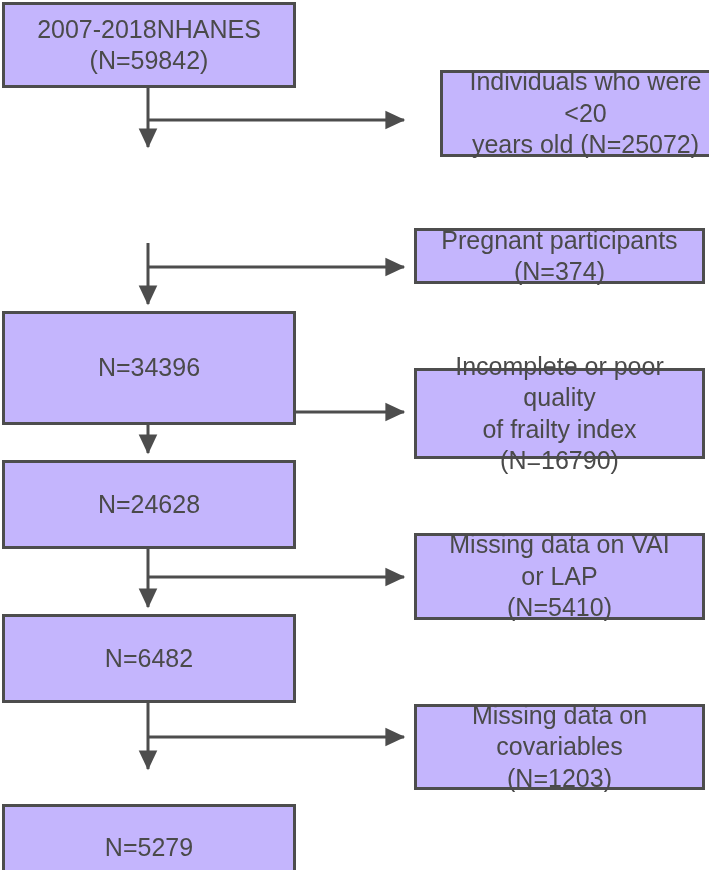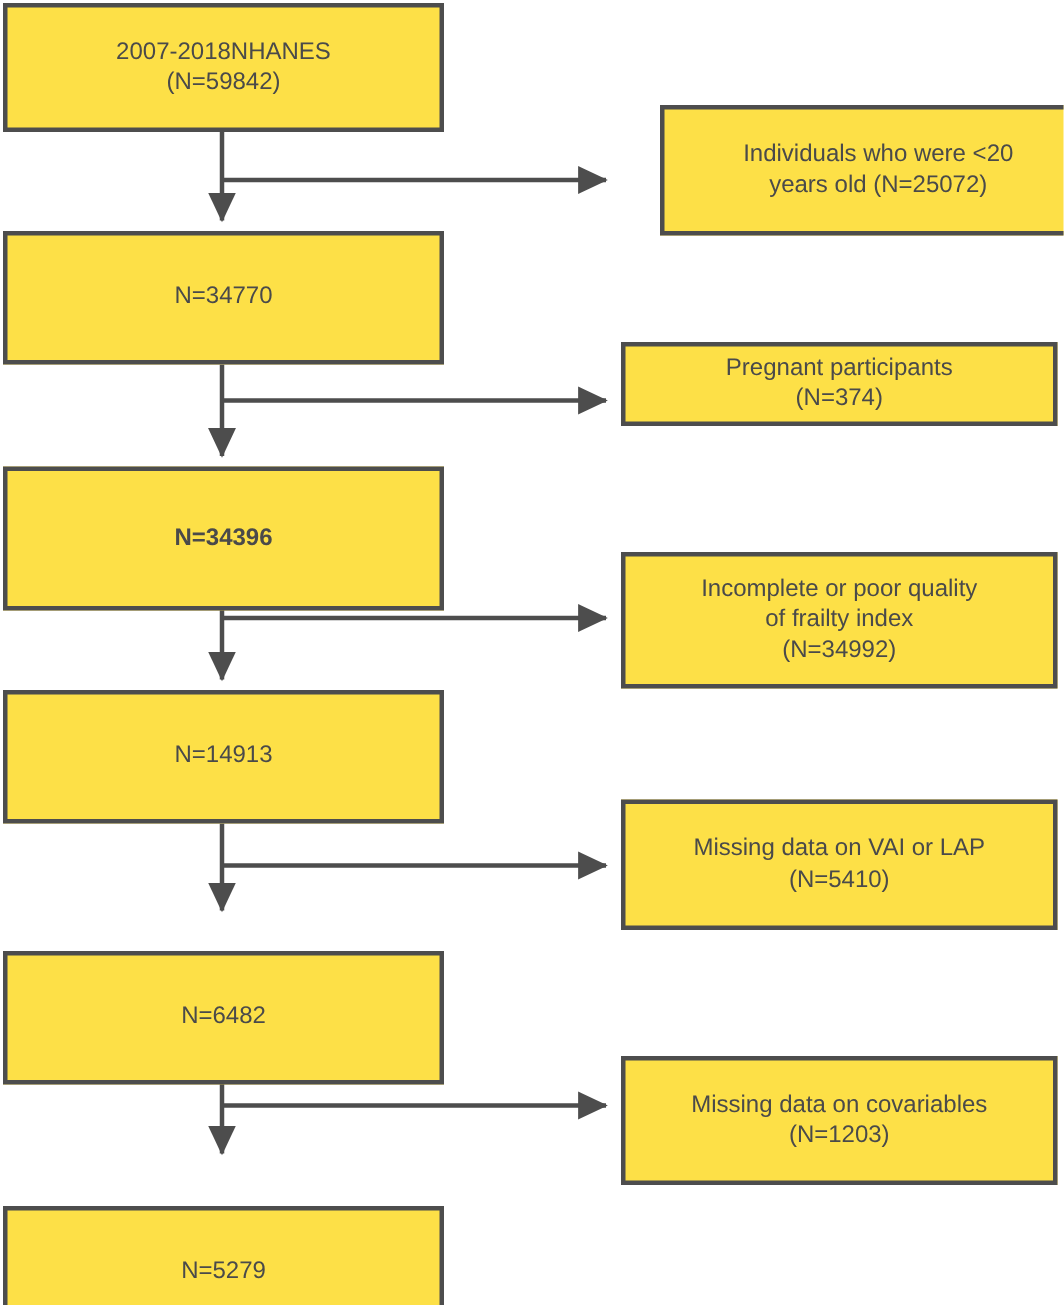--- a/index.html
+++ b/index.html
@@ -24,42 +24,42 @@
     left: 0;
     top: 0;
     width: 709px;
     height: 870px;
     pointer-events: none;
   }
   .node {
     position: absolute;
     box-sizing: border-box;
     border: 3px solid #4d4d4d;
-    background: #fde047;
+    background: #c4b5fd;
     display: flex;
     align-items: center;
     justify-content: center;
     text-align: center;
     line-height: 1.26;
-    font-size: 16px;
+    font-size: 25px;
     color: #4a4a4a;
     padding: 2px 21px;
   }
   .node .label {
     display: block;
     width: 100%;
     white-space: pre-line;
   }
   
   .main-node { left: 2px; width: 294px; }
   .n1 { top: 2px;   height: 86px; }
   .n2 { top: 154px; height: 89px; }
-  .n3 { top: 311px; height: 96px; font-weight: bold; }
+  .n3 { top: 311px; height: 114px; }
   .n4 { top: 460px; height: 89px; }
-  .n5 { top: 614px; height: 89px; margin-top: 20px; }
+  .n5 { top: 614px; height: 89px; }
   .n6 { top: 804px; height: 88px; }
   
   .excl-node { left: 414px; width: 291px; }
   .e1 { top: 70px;  height: 87px; margin-left: 26px; }
   .e2 { top: 228px; height: 56px; }
   .e3 { top: 368px; height: 91px; }
   .e4 { top: 533px; height: 87px; }
   .e5 { top: 704px; height: 86px; }
 </style>
 </head>
@@ -97,48 +97,45 @@
     <g>
       <line x1="148" y1="703" x2="148" y2="769" stroke="#4d4d4d" stroke-width="3" marker-end="url(#arrowhead)"></line>
       <line x1="148" y1="737" x2="404" y2="737" stroke="#4d4d4d" stroke-width="3" marker-end="url(#arrowhead)"></line>
     </g>
   </svg>
 
   <div class="node main-node n1">
     <span class="label">2007-2018NHANES
 (N=59842)</span>
   </div>
-  <div class="node main-node n2">
-    <span class="label">N=34770</span>
-  </div>
   <div class="node main-node n3">
     <span class="label">N=34396</span>
   </div>
   <div class="node main-node n4">
-    <span class="label">N=14913</span>
+    <span class="label">N=24628</span>
   </div>
   <div class="node main-node n5">
     <span class="label">N=6482</span>
   </div>
   <div class="node main-node n6">
     <span class="label">N=5279</span>
   </div>
 
   <div class="node excl-node e1">
     <span class="label">Individuals who were &lt;20
 years old (N=25072)</span>
   </div>
   <div class="node excl-node e2">
     <span class="label">Pregnant participants
 (N=374)</span>
   </div>
   <div class="node excl-node e3">
     <span class="label">Incomplete or poor quality
 of frailty index
-(N=34992)</span>
+(N=16790)</span>
   </div>
   <div class="node excl-node e4">
     <span class="label">Missing data on VAI or LAP
 (N=5410)</span>
   </div>
   <div class="node excl-node e5">
     <span class="label">Missing data on covariables
 (N=1203)</span>
   </div>
 

